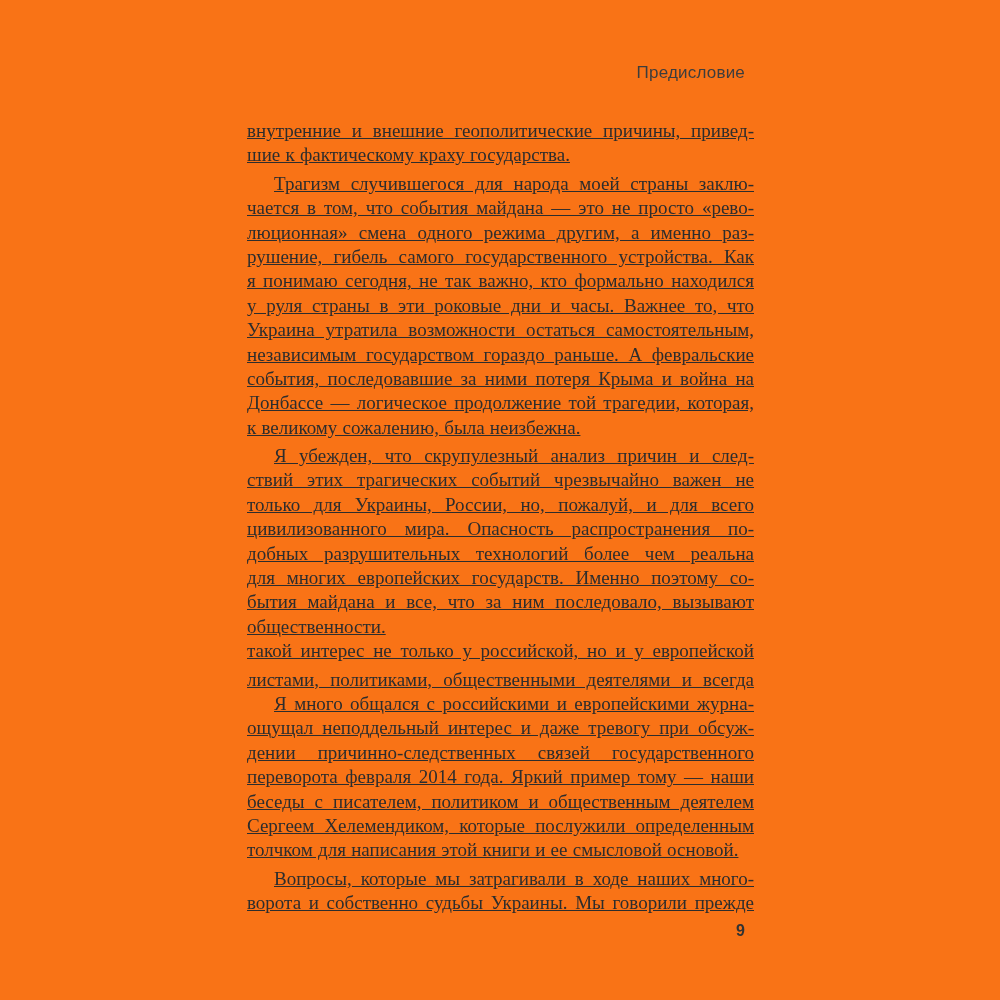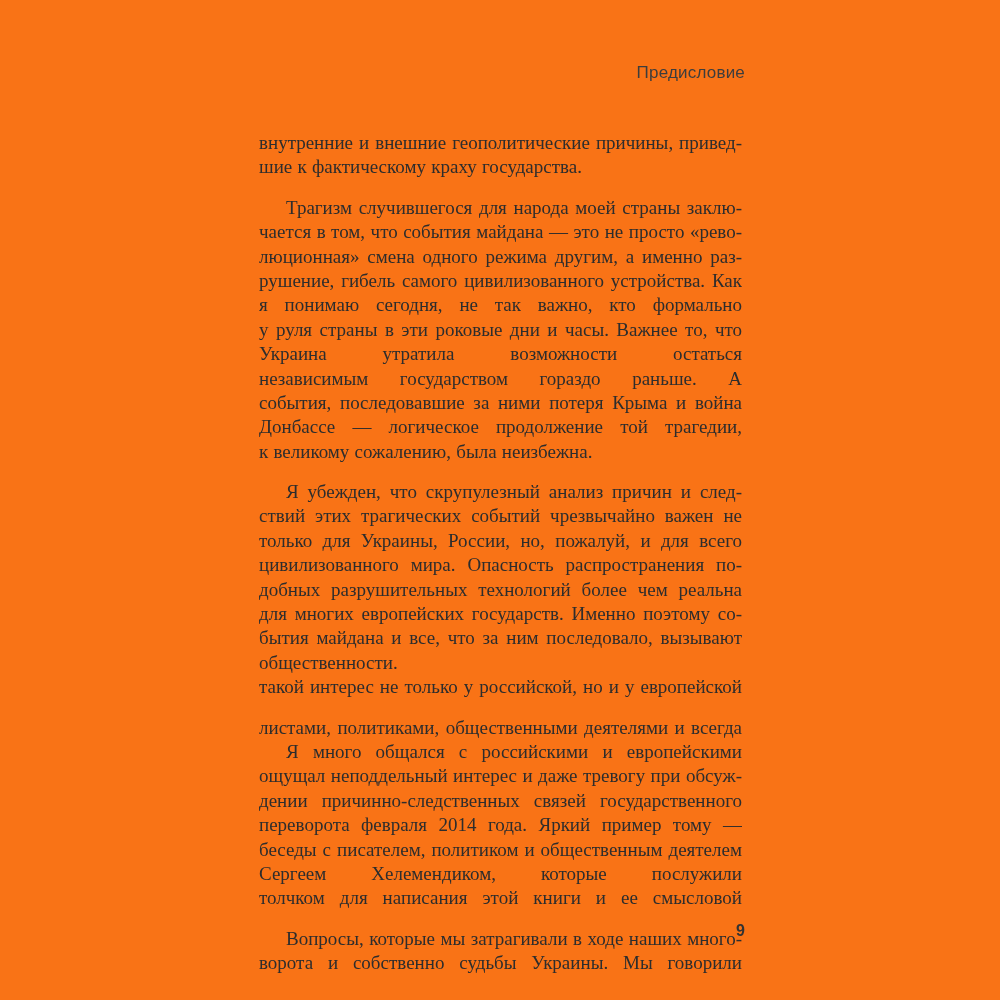--- a/index.html
+++ b/index.html
@@ -29,21 +29,21 @@
   }
   .body-text {
     position: absolute;
     top: 115px;
     left: 243px;
     width: 515px;
     font-size: 19px;
     line-height: 24.4px;
     color: #2d2d2d;
   }
-  .para { margin: 16px; }
+  .para { margin: 4px; text-decoration: underline; }
   .line {
     height: 24.4px;
     overflow: hidden;
     text-align: justify;
     text-align-last: justify;
     word-spacing: 0.5px;
   }
   .line.indent { text-indent: 27px; }
   .line.last { text-align-last: left; }
   .folio {
@@ -67,21 +67,21 @@
 
   <div class="body-text">
       <div class="para">
         <div class="line">внутренние и внешние геополитические причины, привед-</div>
         <div class="line last">шие к фактическому краху государства.</div>
       </div>
       <div class="para">
         <div class="line indent">Трагизм случившегося для народа моей страны заклю-</div>
         <div class="line">чается в том, что события майдана — это не просто «рево-</div>
         <div class="line">люционная» смена одного режима другим, а именно раз-</div>
-        <div class="line">рушение, гибель самого цивилизованного устройства. Как</div>
+        <div class="line">рушение, гибель самого государственного устройства. Как</div>
         <div class="line">я понимаю сегодня, не так важно, кто формально находился</div>
         <div class="line">у руля страны в эти роковые дни и часы. Важнее то, что</div>
         <div class="line">Украина утратила возможности остаться самостоятельным,</div>
         <div class="line">независимым государством гораздо раньше. А февральские</div>
         <div class="line">события, последовавшие за ними потеря Крыма и война на</div>
         <div class="line">Донбассе — логическое продолжение той трагедии, которая,</div>
         <div class="line last">к великому сожалению, была неизбежна.</div>
       </div>
       <div class="para">
         <div class="line indent">Я убежден, что скрупулезный анализ причин и след-</div>

